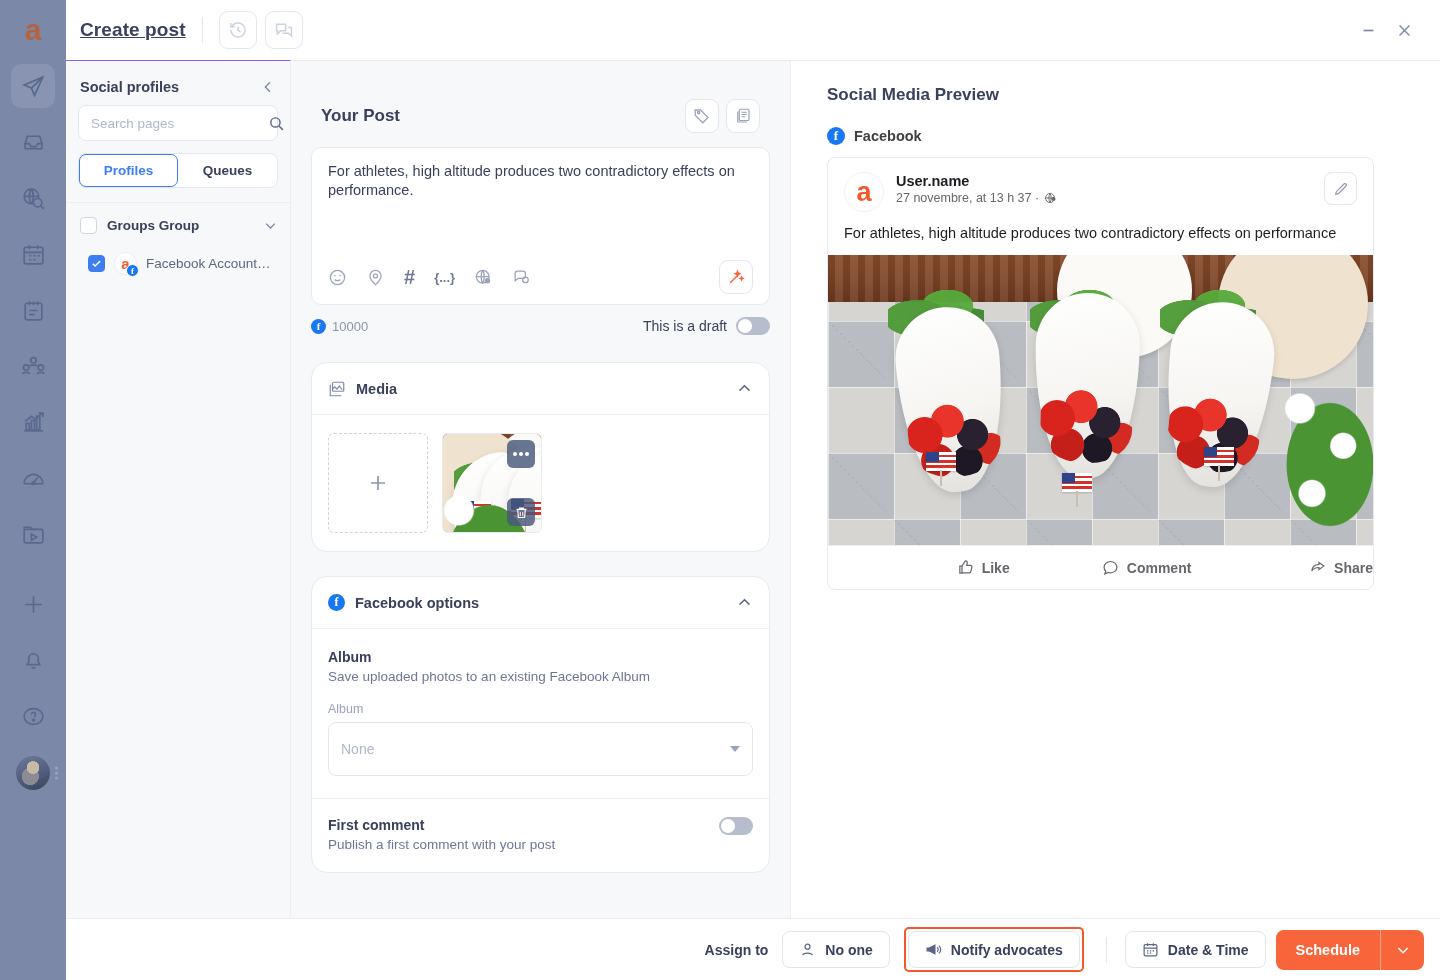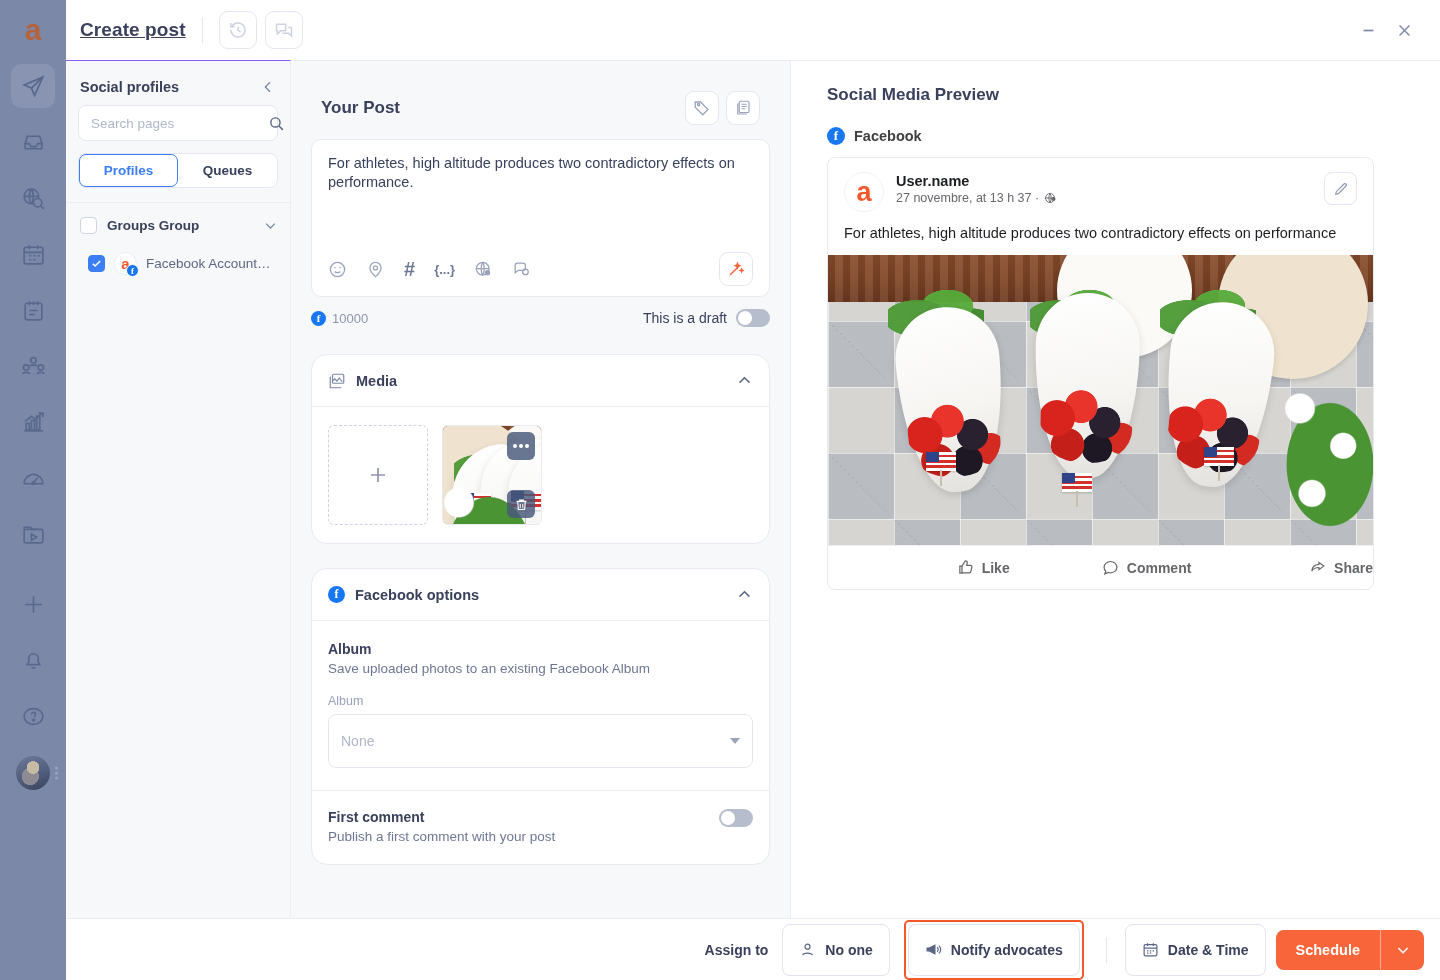--- a/index.html
+++ b/index.html
@@ -134,21 +134,21 @@
     border-radius: 50%; background: #1877f2; border: 1.5px solid #fff;
     display: flex; align-items: center; justify-content: center;
     color: #fff; font-size: 9px; font-weight: 700; font-family: "Liberation Serif", serif;
   }
   .pf-name { font-size: 13.5px; color: #5d6784; }
 
   
   .center {
     width: 500px; flex: 0 0 500px; background: #f7f8fa;
     border-right: 1px solid #ebedf2; border-top: 1px solid #ebedf2;
-    overflow: hidden; padding: 8px 10px;
+    overflow: hidden; padding: 16px 10px;
   }
   .center-head {
     display: flex; align-items: center; justify-content: space-between;
     padding: 22px 20px 14px 20px;
   }
   .center-title { font-size: 17px; font-weight: 700; color: #39415c; }
   .head-btns { display: flex; gap: 7px; }
   .sq-btn {
     width: 34px; height: 34px; border: 1px solid #e4e7ef; border-radius: 9px;
     background: #fff; display: flex; align-items: center; justify-content: center;
@@ -369,21 +369,21 @@
   .thumb .berry-scene { transform: scale(1); }
 
   
   .bottombar {
     height: 62px; flex: 0 0 62px; background: #fff; border-top: 1px solid #ebedf2;
     display: flex; align-items: center; justify-content: flex-end;
     padding: 0 16px; gap: 10px;
   }
   .assign-label { font-size: 14px; font-weight: 700; color: #39415c; margin-right: 4px; }
   .bar-btn {
-    height: 52px; border: 1px solid #e0e4ed; border-radius: 8px; background: #fff;
+    height: 37px; border: 1px solid #e0e4ed; border-radius: 8px; background: #fff;
     display: flex; align-items: center; gap: 9px; padding: 0 16px;
     font-size: 14px; font-weight: 700; color: #39415c;
   }
   .bar-btn svg { width: 17px; height: 17px; color: #5b6684; }
   .highlight-wrap {
     border: 2.5px solid #f4572a; border-radius: 5px; padding: 2px;
     display: flex; margin: 0 4px;
   }
   .bar-sep { width: 1px; height: 26px; background: #e3e6ee; margin: 0 8px; }
   .schedule-grp { display: flex; height: 40px; border-radius: 8px; overflow: hidden; }

